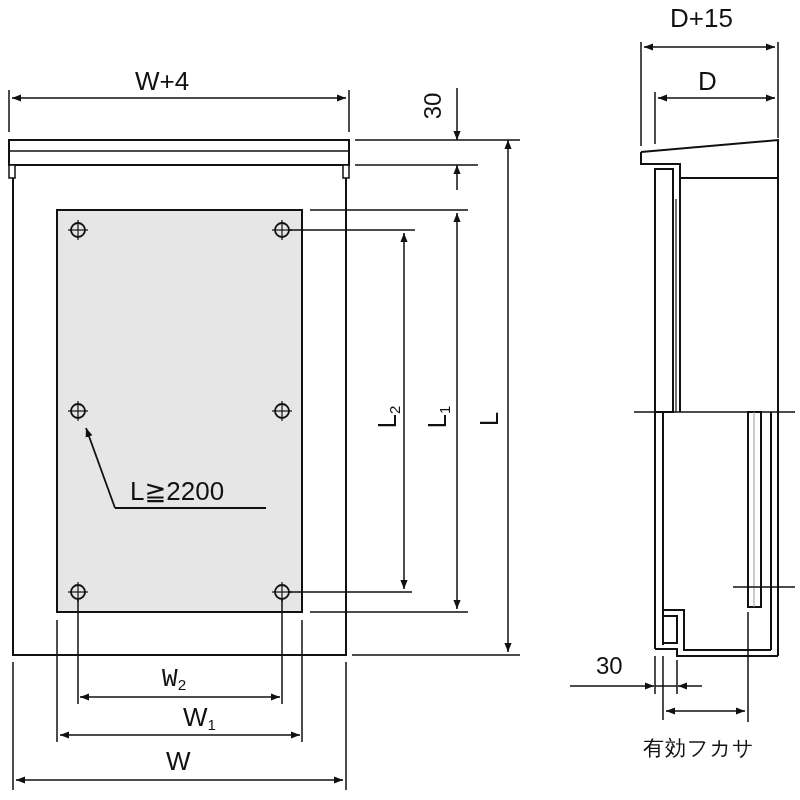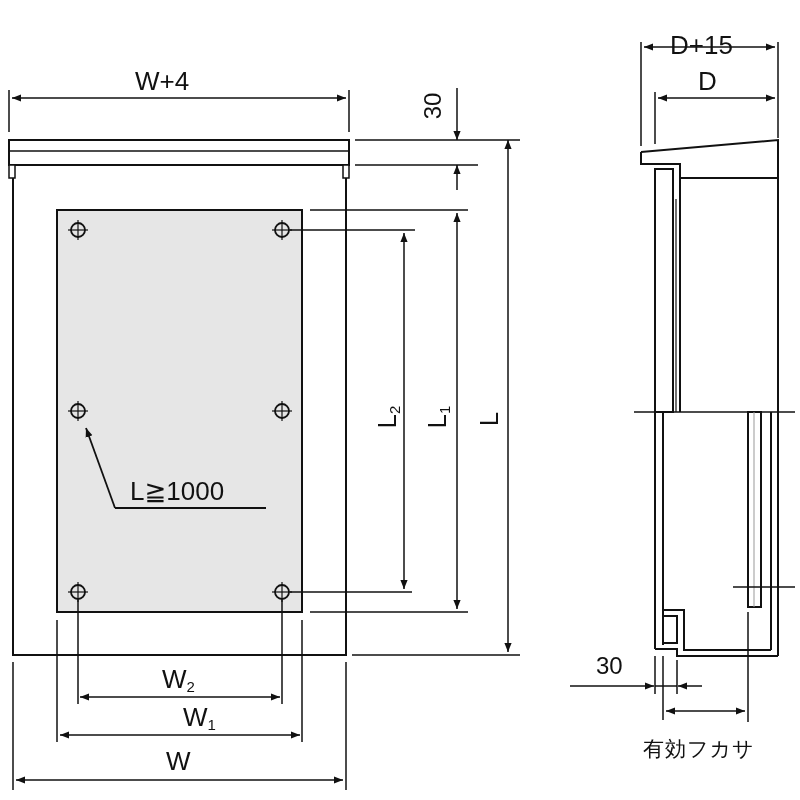--- a/index.html
+++ b/index.html
@@ -3,21 +3,21 @@
   <meta charset="utf-8">
   <style>
     html, body { margin: 0; padding: 0; background: #ffffff; }
     #canvas { position: relative; width: 800px; height: 800px; overflow: hidden; background: #ffffff; }
     svg { position: absolute; left: 0; top: 0; }
     .lbl { position: absolute; font-family: "Liberation Sans", sans-serif; color: #111; white-space: nowrap; line-height: 1; }
     .lbl-lg { font-size: 26px; }
     .lbl-md { font-size: 24px; }
     .rot { transform: rotate(-90deg); transform-origin: center center; }
     .sub { font-size: 15px; position: relative; top: 4px; }
-    .jp { font-family: Liberation Sans, sans-serif; font-size: 21px; letter-spacing: 1px; }
+    .jp { font-family: Liberation Serif, serif; font-size: 21px; letter-spacing: 1px; }
   </style>
 </head>
 <body>
 
 <div id="canvas">
   <svg width="800" height="800" viewBox="0 0 800 800">
     <defs>
       <marker id="arr" viewBox="0 0 10 10" refX="10" refY="5" markerWidth="9" markerHeight="9" orient="auto-start-reverse" markerUnits="userSpaceOnUse">
         <path d="M0,1 L10,5 L0,9 z" fill="#111"></path>
       </marker>
@@ -166,28 +166,28 @@
   <div class="lbl lbl-lg" style="left:135px; top:68px;">W+4</div>
 
   <div class="lbl lbl-md rot" style="left:420px; top:94px;">30</div>
 
   <div class="lbl lbl-lg rot" style="left:376px; top:404px;"><span>L</span><span class="sub">2</span></div>
 
   <div class="lbl lbl-lg rot" style="left:426px; top:404px;"><span>L</span><span class="sub">1</span></div>
 
   <div class="lbl lbl-lg rot" style="left:482px; top:406px;">L</div>
 
-  <div class="lbl lbl-lg" style="left:130px; top:478px;">L≧1000</div>
+  <div class="lbl lbl-lg" style="left:130px; top:478px;">L≧2200</div>
 
-  <div class="lbl lbl-lg" style="left:162px; top:666px;"><span>W</span><span class="sub">2</span></div>
+  <div class="lbl lbl-lg" style="left:162px; top:666px;font-family:Liberation Mono, monospace;"><span>W</span><span class="sub">2</span></div>
 
   <div class="lbl lbl-lg" style="left:162px; top:704px;margin-left:21px;"><span>W</span><span class="sub">1</span></div>
 
   <div class="lbl lbl-lg" style="left:166px; top:748px;">W</div>
 
-  <div class="lbl lbl-lg" style="left:670px; top:32px;">D+15</div>
+  <div class="lbl lbl-lg" style="left:670px; top:5px;">D+15</div>
 
   <div class="lbl lbl-lg" style="left:698px; top:68px;">D</div>
 
   <div class="lbl lbl-md" style="left:596px; top:654px;">30</div>
 
   <div class="lbl jp" style="left:643px; top:738px;">有効フカサ</div>
 </div>
 
 </body></html>

